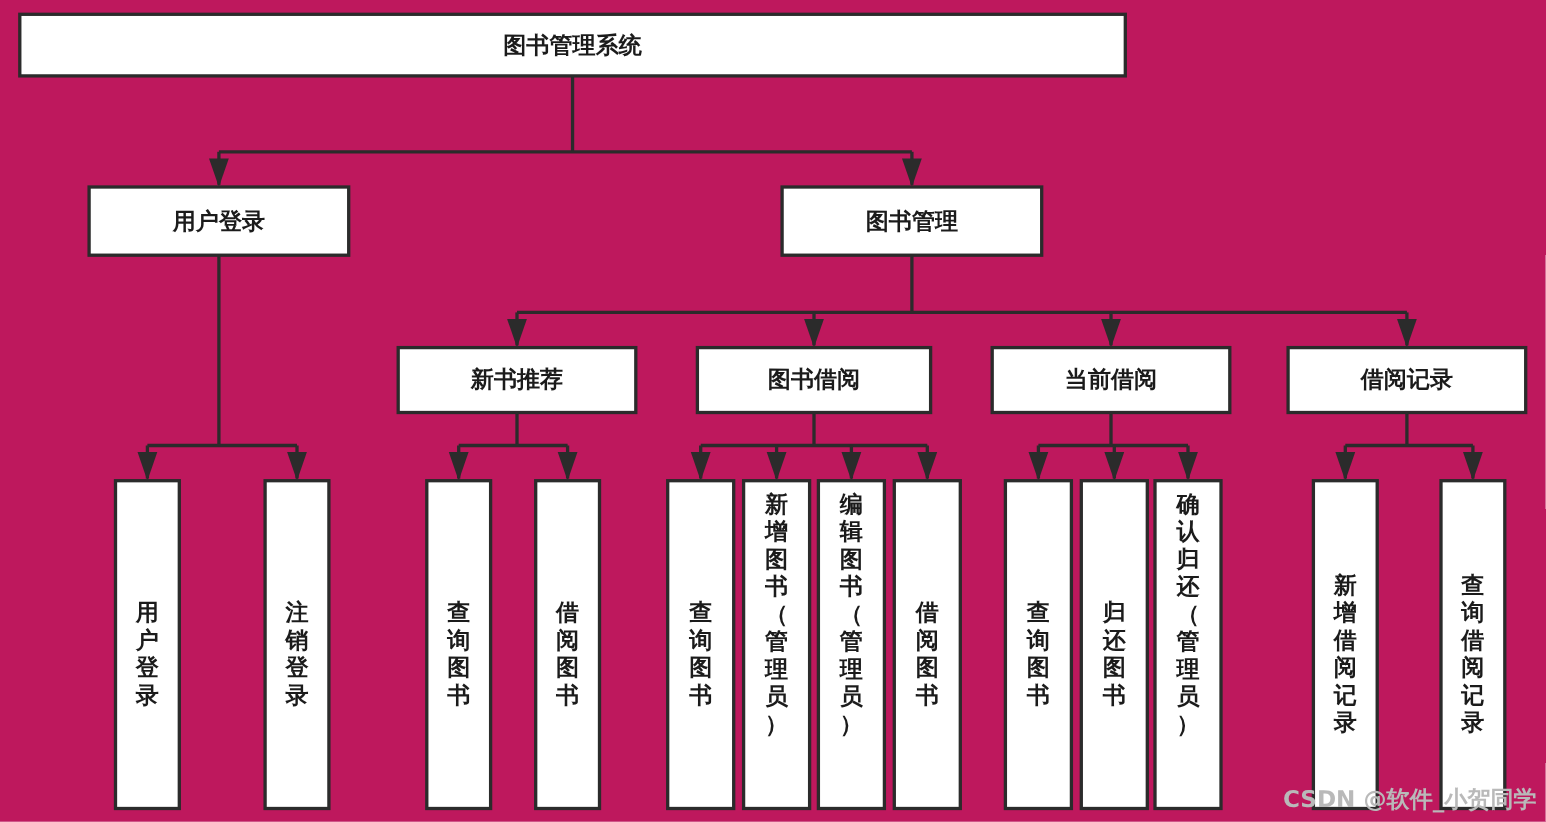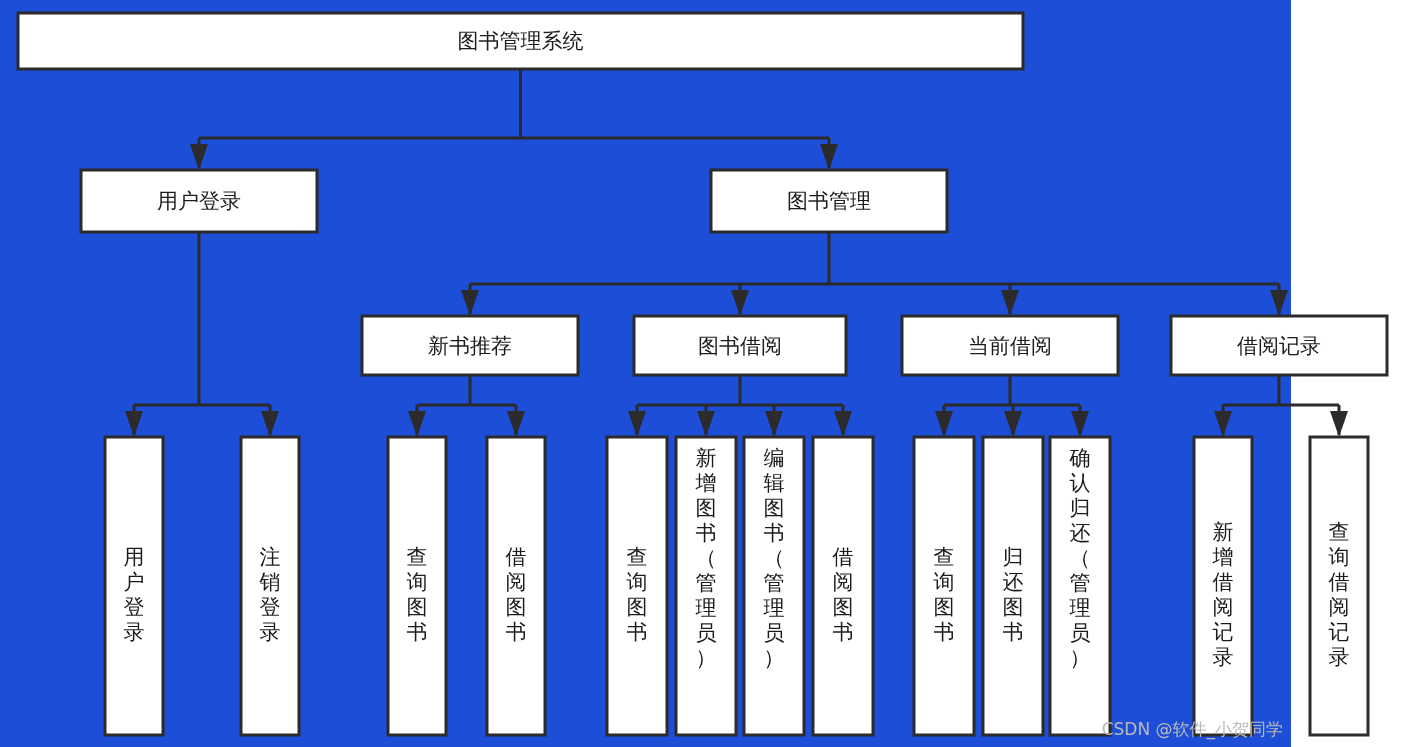--- a/index.html
+++ b/index.html
@@ -9,23 +9,24 @@
     background: #ffffff;
   }
   body {
     width: 1405px;
     height: 747px;
     font-family: "DejaVu Sans", "Liberation Sans", sans-serif;
     overflow: hidden;
   }
   #diagram-root {
     position: relative;
-    width: 1291px;
+    width: 1405px;
     height: 747px;
-    background: #1d4ed8;
+    background: #be185d;
+    font-weight: bold;
   }
   svg#tree-svg {
     position: absolute;
     top: 0;
     left: 0;
     width: 1405px;
     height: 747px;
     display: block;
   }
   .node-rect {
@@ -48,21 +49,21 @@
     font-size: 21px;
     fill: #1b1b1b;
     text-anchor: middle;
     dominant-baseline: middle;
   }
   .watermark {
     position: absolute;
     right: 8px;
     bottom: 6px;
     font-family: "DejaVu Sans", "Liberation Sans", sans-serif;
-    font-size: 17px;
+    font-size: 21px;
     color: #b9b9b9;
     white-space: nowrap;
     pointer-events: none;
     user-select: none;
   }
 </style>
 </head>
 <body>
 
 <div id="diagram-root">

